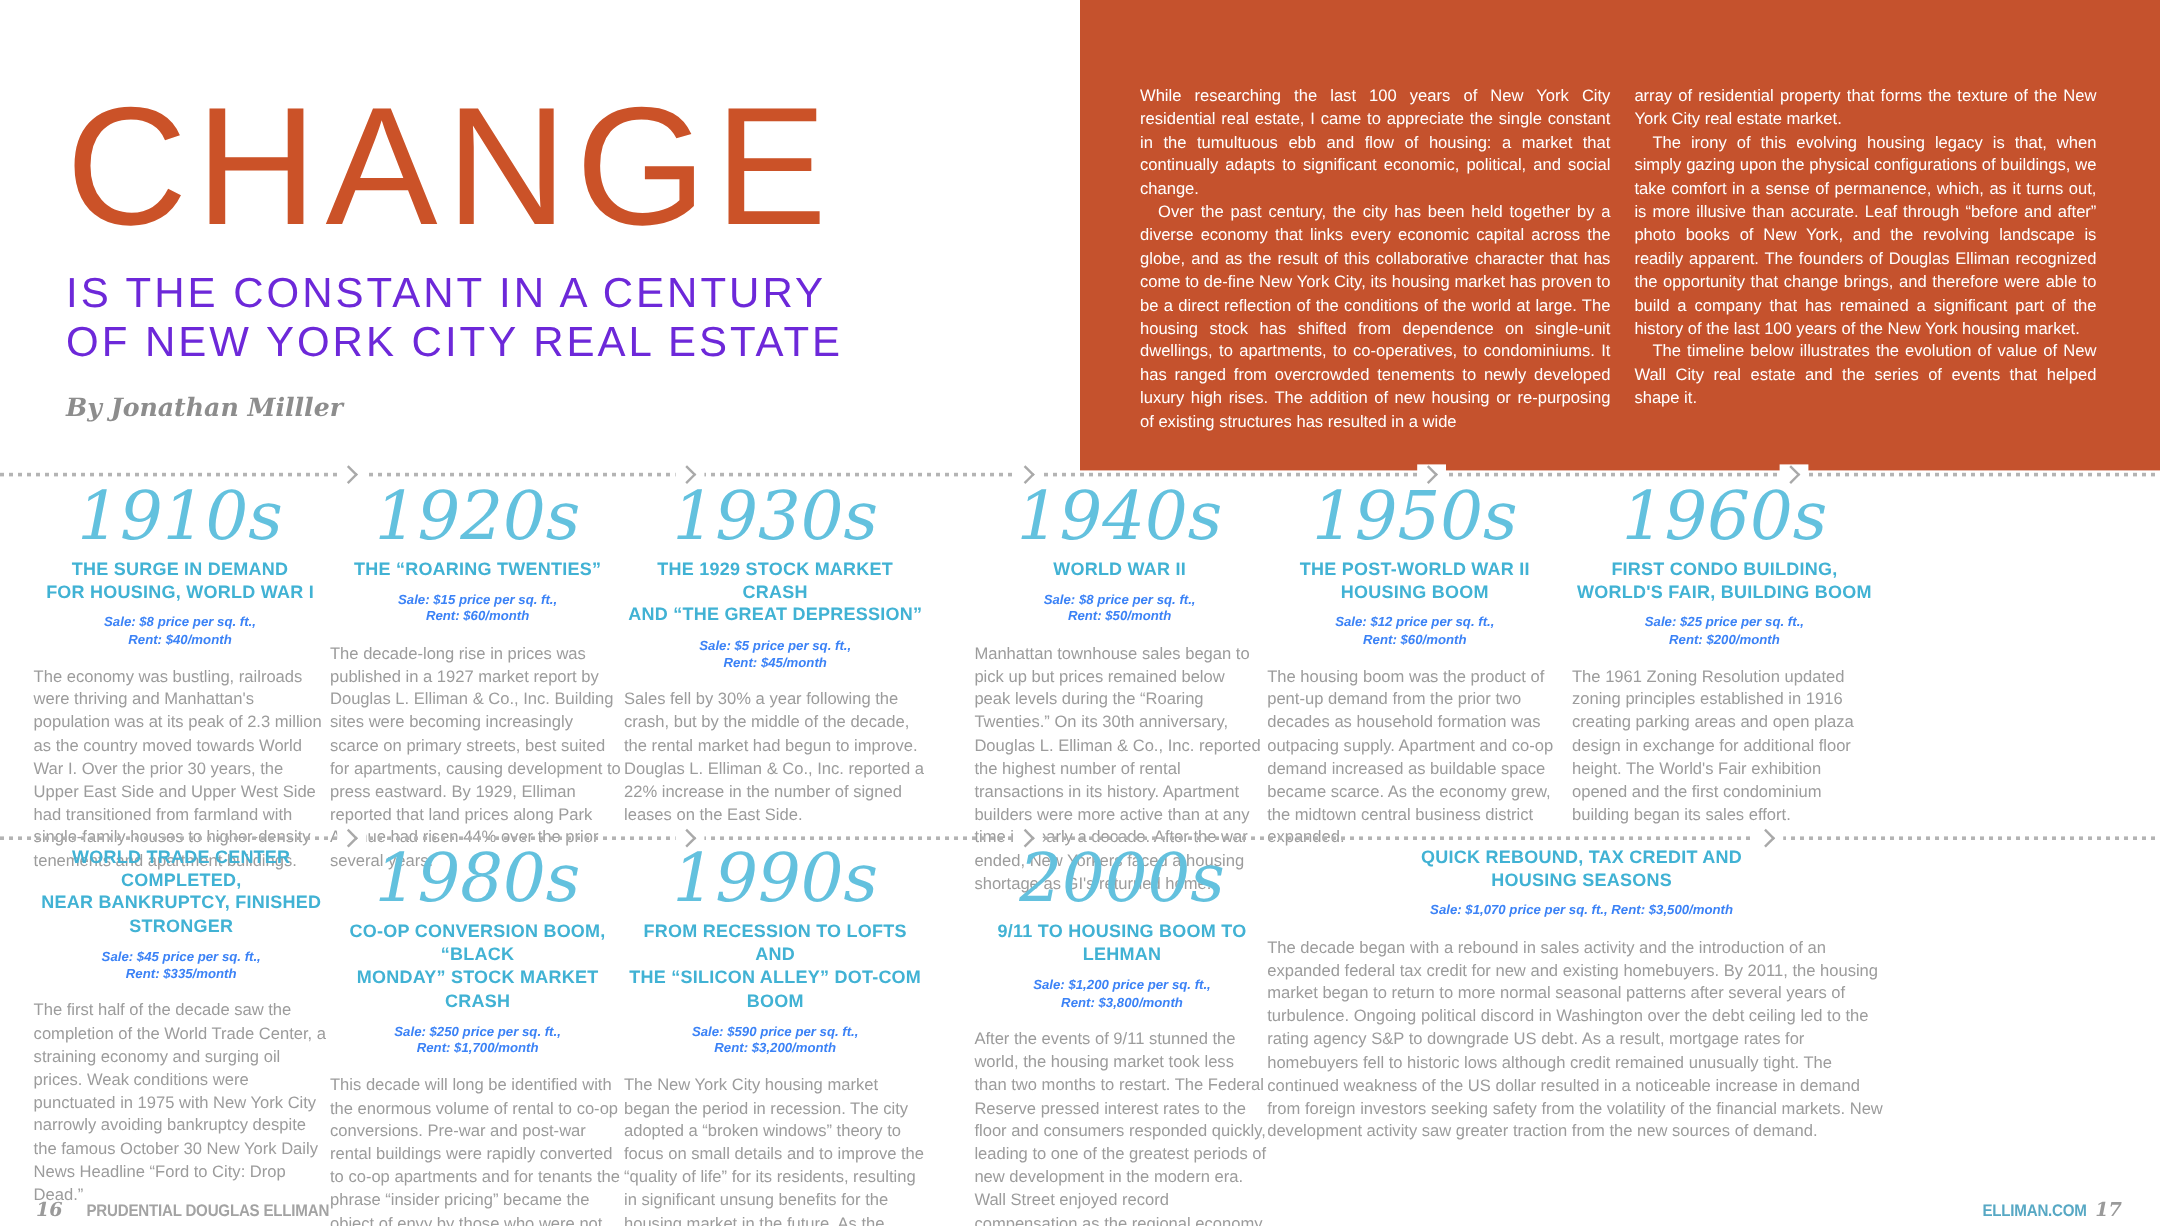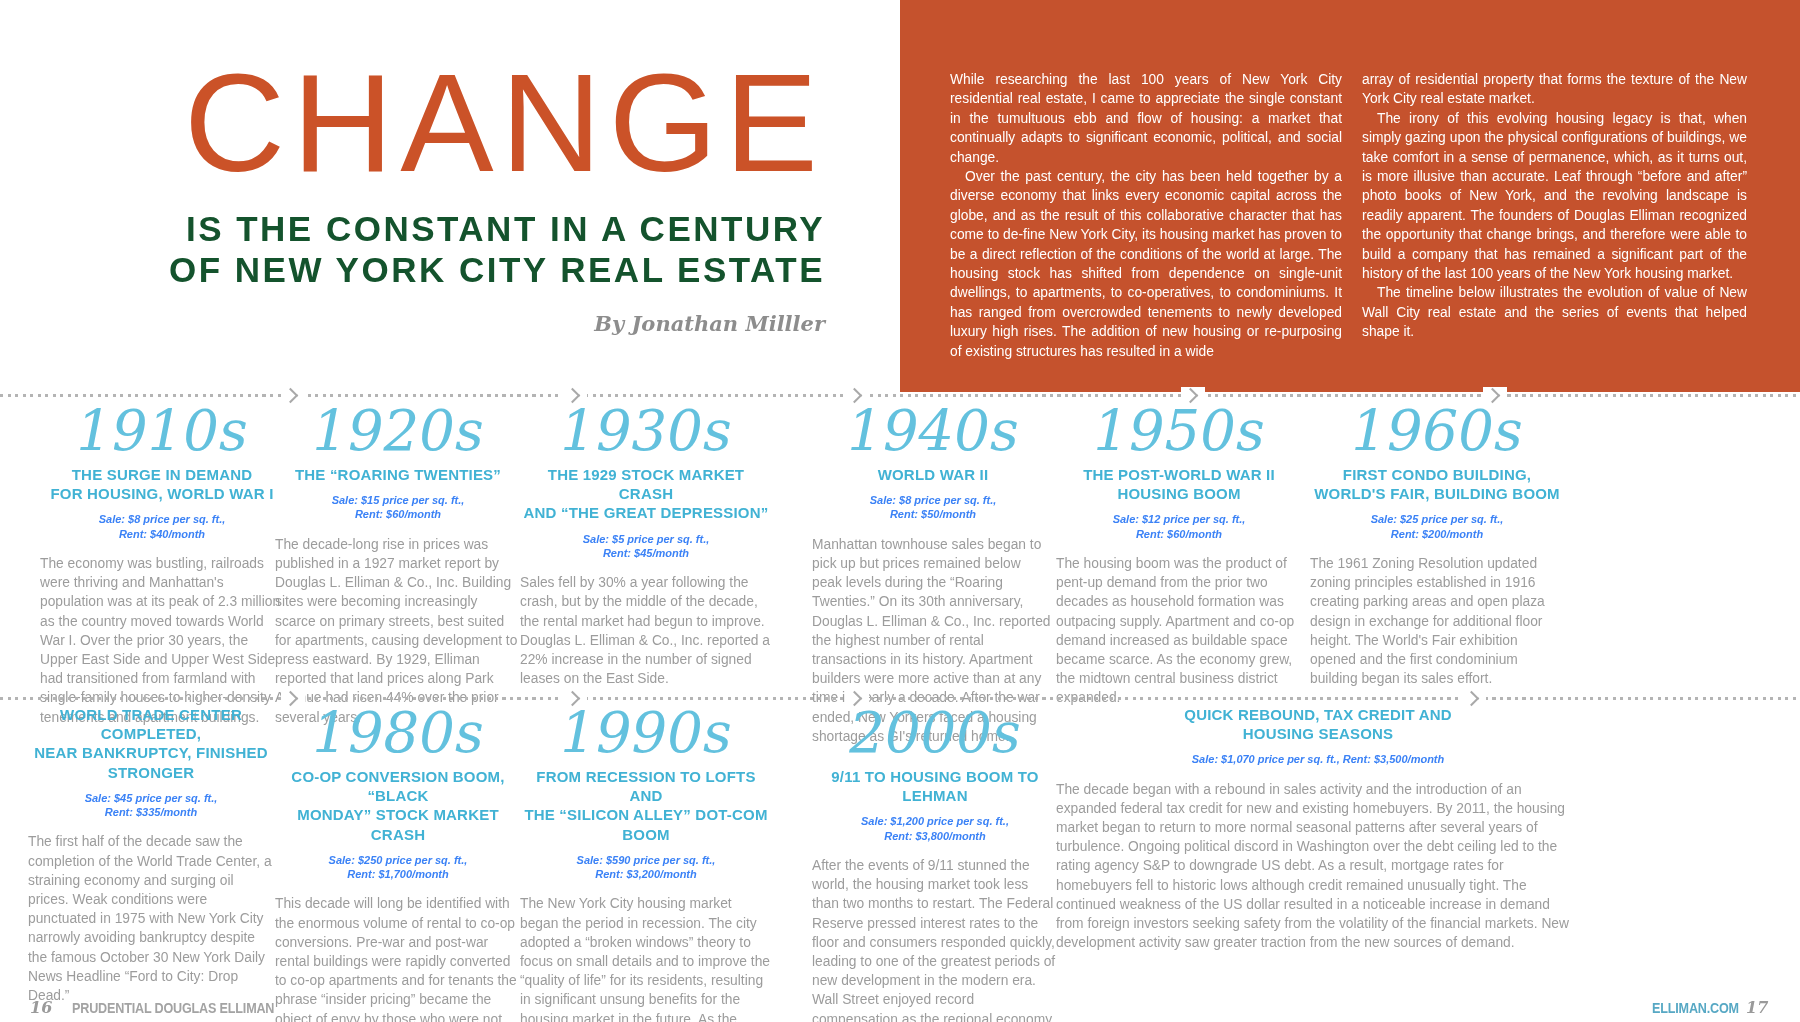--- a/index.html
+++ b/index.html
@@ -1,24 +1,24 @@
 <!DOCTYPE html>
 <html><head>
 <meta charset="utf-8">
 <style>
   html,body{margin:0;padding:0;background:#e8e8e8;}
   #page{position:relative;width:1800px;height:1022px;background:#ffffff;overflow:hidden;
         font-family:"Liberation Sans",sans-serif;}
 
   
-  #header{position:absolute;left:55px;top:52px;width:770px;text-align:right;}
+  #header{position:absolute;left:55px;top:68px;width:770px;text-align:left;}
   #main-title{margin:0;font-size:140px;line-height:1.02;font-weight:400;letter-spacing:7px;
               color:#cb5228;font-family:"Liberation Sans",sans-serif;}
   #subtitle{margin:14px 0 0 0;font-size:35px;line-height:1.17;letter-spacing:2.5px;
-            color:#14532d;white-space:pre-line;font-weight:700;}
+            color:#6d28d9;white-space:pre-line;font-weight:400;}
   #byline{margin:20px 0 0 0;font-size:21px;color:#8d8d8d;font-style:italic;
           font-family:"DejaVu Serif",serif;font-weight:bold;}
 
   
   #intro-box{position:absolute;left:900px;top:0;width:900px;height:392px;background:#c5522d;}
   .icol{position:absolute;top:70px;color:#ffffff;font-size:13.8px;line-height:19.4px;
         text-align:justify;}
   #intro-col1{left:50px;width:392px;}
   #intro-col2{left:462px;width:385px;}
   .icol p{margin:0;}
@@ -38,21 +38,21 @@
   .row1{top:400px;}
   .row2{top:702px;}
   .era{margin:0;font-family:"DejaVu Serif",serif;font-style:italic;font-weight:400;
        font-size:56px;line-height:62px;color:#63c1de;}
   .dheading{margin:3px 0 0 0;font-size:15px;line-height:1.28;font-weight:700;
             letter-spacing:.2px;color:#41b2d4;white-space:pre-line;}
   .stats{margin:9px 0 0 0;font-size:11px;line-height:1.3;font-weight:700;font-style:italic;
          color:#3b82f6;white-space:pre-line;}
   .dbody{margin:13px 0 0 0;font-size:13.8px;line-height:19.2px;color:#9c9c9c;text-align:left;}
 
-  .c0{left:40px;width:244px;}   .c1{left:275px;width:246px;}  .c2{left:520px;width:252px;}
+  .c0{left:28px;width:244px;}   .c1{left:275px;width:246px;}  .c2{left:520px;width:252px;}
   .c3{left:812px;width:242px;}  .c4{left:1056px;width:246px;} .c5{left:1310px;width:254px;}
   .c6{left:28px;width:246px;}   .c7{left:275px;width:246px;}  .c8{left:520px;width:252px;}
   .c9{left:812px;width:246px;}  .c10{left:1056px;width:524px;}
 
   
   .pagenum{position:absolute;top:998px;font-family:"DejaVu Serif",serif;font-style:italic;
            font-weight:700;font-size:16px;color:#9a9a9a;}
   #footer-left-num{left:30px;}
   #footer-right-num{left:1746px;}
   .footbrand{position:absolute;top:1000px;font-size:14px;font-weight:700;letter-spacing:-.2px;

